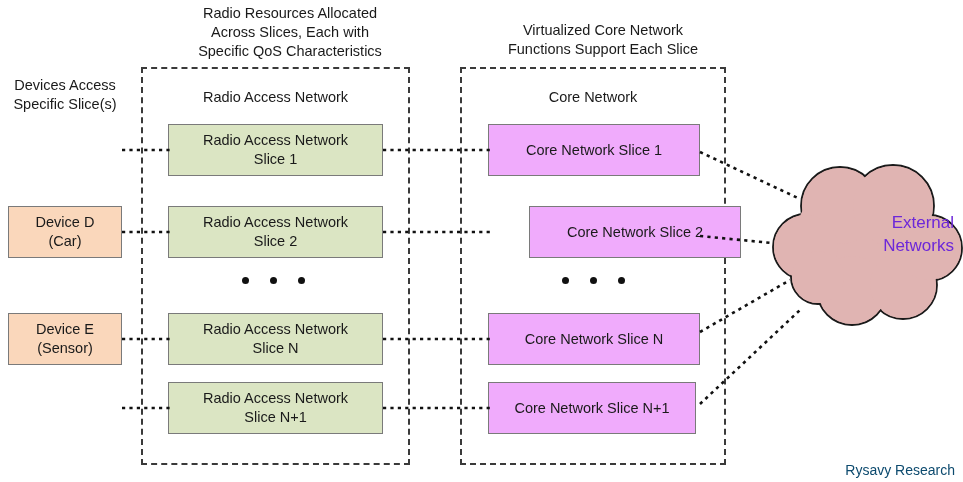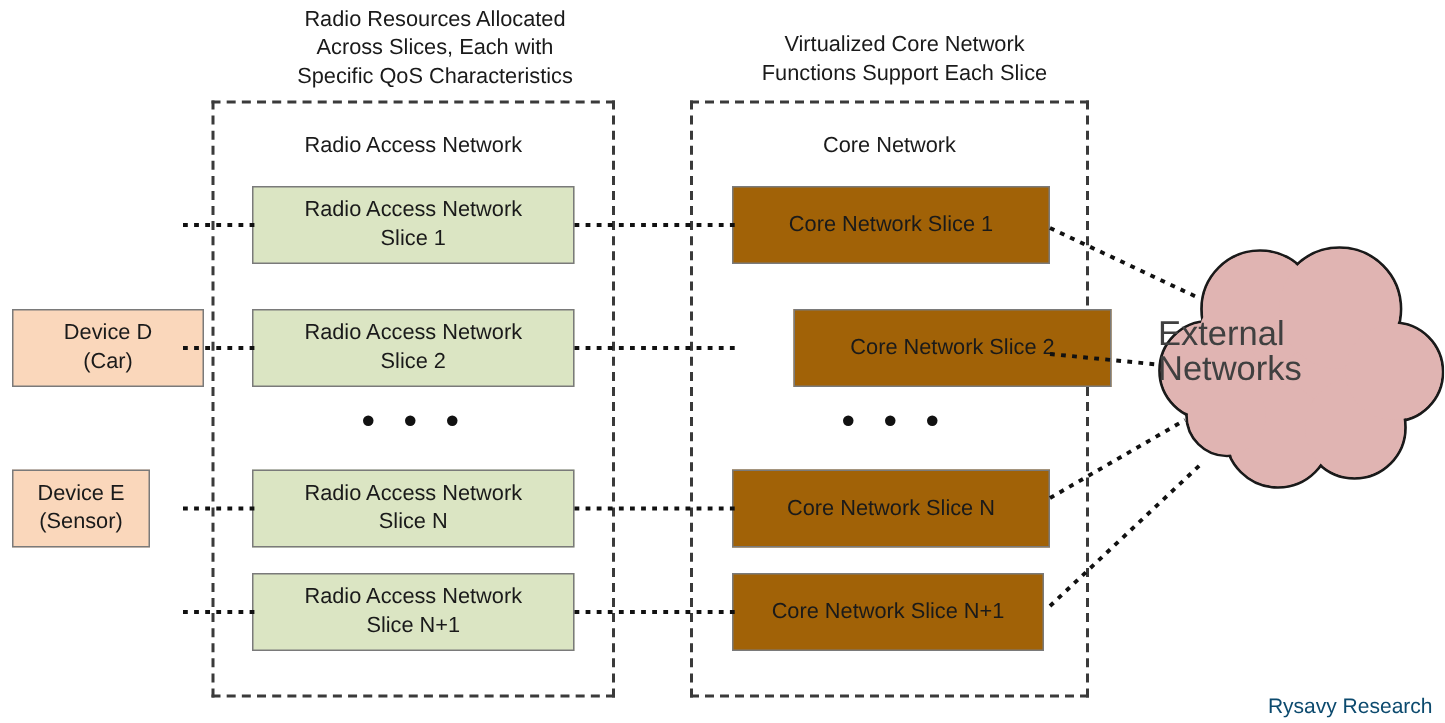--- a/index.html
+++ b/index.html
@@ -51,21 +51,21 @@
     justify-content: center;
     text-align: center;
     font-size: 14.5px;
     line-height: 19px;
     color: #1a1a1a;
     white-space: pre-line;
     padding: 0 4px;
   }
   .node.device { background: #fad7bb; }
   .node.ran    { background: #dbe5c3; }
-  .node.core   { background: #a16207; }
+  .node.core   { background: #f0abfc; }
 
   .dots-row {
     position: absolute;
     display: flex;
     gap: 21px;
     align-items: center;
   }
   .dots-row span {
     display: block;
     width: 7px;
@@ -74,24 +74,24 @@
     background: #111111;
   }
   #dots-ran  { left: 242px; top: 277px; }
   #dots-core { left: 562px; top: 277px; }
 
   #cloud-label {
     position: absolute;
     left: 772px;
     top: 211px;
     width: 182px;
-    text-align: left;
-    font-size: 23px;
+    text-align: right;
+    font-size: 17px;
     line-height: 23px;
-    color: #404040;
+    color: #6d28d9;
     white-space: pre-line;
     z-index: 4;
     pointer-events: none;
   }
   #footer {
     position: absolute;
     right: 8px;
     bottom: 4px;
     font-size: 14px;
     color: #0c4a6e;
@@ -103,20 +103,22 @@
     overflow: visible;
   }
   #links { z-index: 1; }
   #cloud-layer { z-index: 2; }
 </style>
 </head>
 <body>
 
 <div id="canvas">
 
+  <div class="caption" id="cap-devices">Devices Access
+Specific Slice(s)</div>
 
   <div class="caption" id="cap-radio">Radio Resources Allocated
 Across Slices, Each with
 Specific QoS Characteristics</div>
 
   <div class="caption" id="cap-core">Virtualized Core Network
 Functions Support Each Slice</div>
 
   <svg class="layer" id="links">
     <g stroke="#111111" stroke-width="2.6" stroke-linecap="butt" stroke-dasharray="3.2 4.2" fill="none">
@@ -137,23 +139,23 @@
       <line x1="700" y1="404" x2="800" y2="310"></line>
     </g>
   </svg>
 
   <div class="zone" id="zone-ran"></div>
   <div class="zone" id="zone-core"></div>
 
   <div class="zone-title" id="zone-title-ran">Radio Access Network</div>
   <div class="zone-title" id="zone-title-core">Core Network</div>
 
-  <div class="node device" style="left:8px;  top:206px; width:128px; height:52px;">Device D
+  <div class="node device" style="left:8px;  top:206px; width:114px; height:52px;">Device D
 (Car)</div>
-  <div class="node device" style="left:8px;  top:313px; width:92px; height:52px;">Device E
+  <div class="node device" style="left:8px;  top:313px; width:114px; height:52px;">Device E
 (Sensor)</div>
 
   <div class="node ran" style="left:168px; top:124px; width:215px; height:52px;">Radio Access Network
 Slice 1</div>
   <div class="node ran" style="left:168px; top:206px; width:215px; height:52px;">Radio Access Network
 Slice 2</div>
   <div class="node ran" style="left:168px; top:313px; width:215px; height:52px;">Radio Access Network
 Slice N</div>
   <div class="node ran" style="left:168px; top:382px; width:215px; height:52px;">Radio Access Network
 Slice N+1</div>

